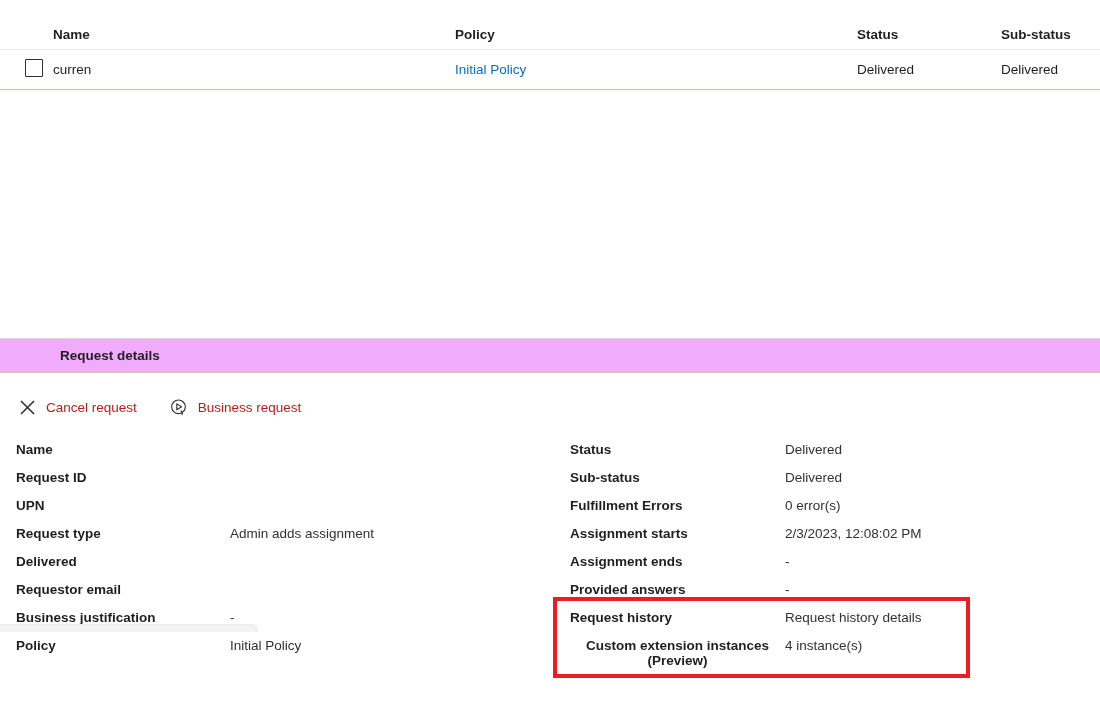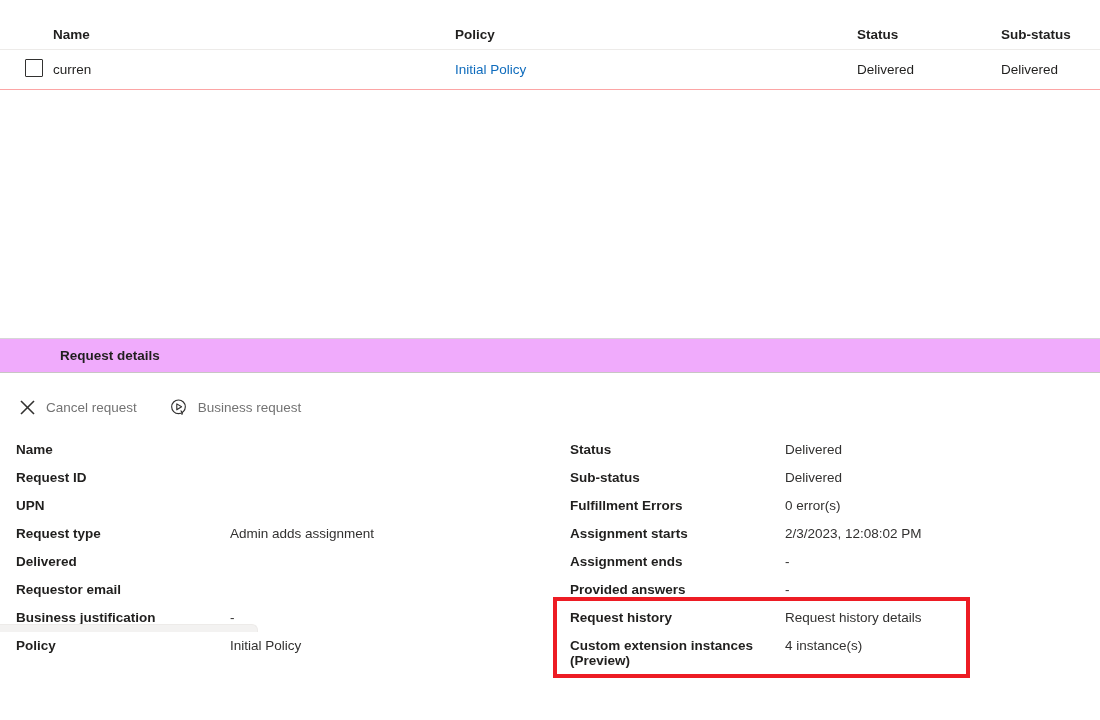--- a/index.html
+++ b/index.html
@@ -97,21 +97,21 @@
   .tb-item:first-child { margin-left: 16px; }
   .tb-item .tb-icon {
     width: 22px; height: 22px;
     display: inline-flex;
     align-items: center;
     justify-content: center;
     margin-right: 8px;
   }
   .tb-item .tb-label {
     font-size: 13.5px;
-    color: #737373;
+    color: #b91c1c;
     white-space: nowrap;
   }
   #reprocess-item { margin-left: 31px; }
 
   
   .detail-col { position: absolute; }
   .col-left  { left: 16px;  top: 436px; width: 530px; }
   .col-right { left: 570px; top: 436px; width: 510px; }
 
   .drow {
@@ -131,21 +131,21 @@
     padding-top: 6px;
   }
   .col-right .drow .dlabel { width: 215px; flex: 0 0 215px; }
   .drow .dvalue {
     font-size: 13.5px;
     color: #323130;
     line-height: 15px;
     padding-top: 6px;
     white-space: nowrap;
   }
-  .drow.tall { min-height: 46px; }
+  .drow.tall { min-height: 46px; text-align: center; }
 
   
   .highlight-box {
     position: absolute;
     left: 553px;
     top: 597px;
     width: 417px;
     height: 81px;
     border: 4px solid #ed1c24;
     background: transparent;

